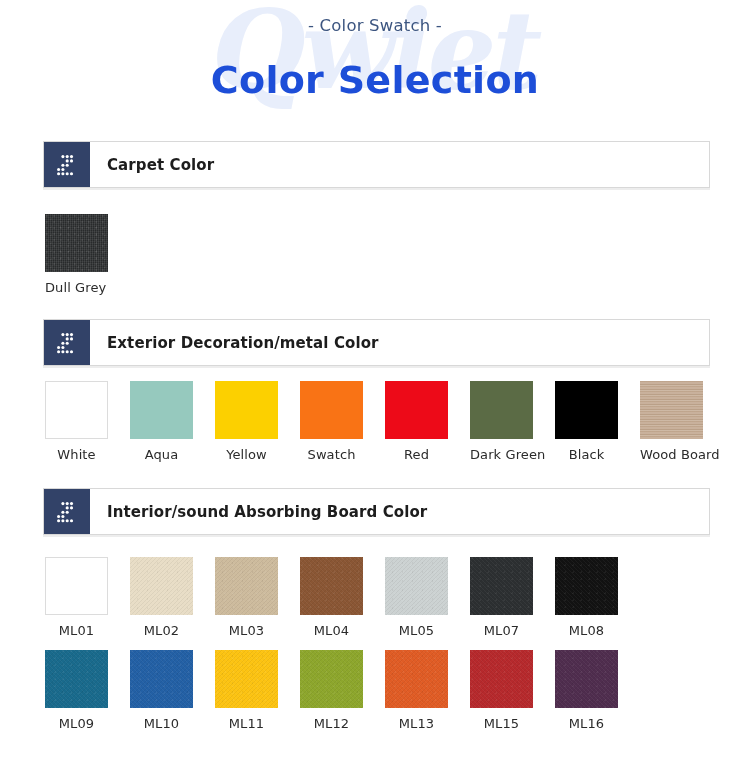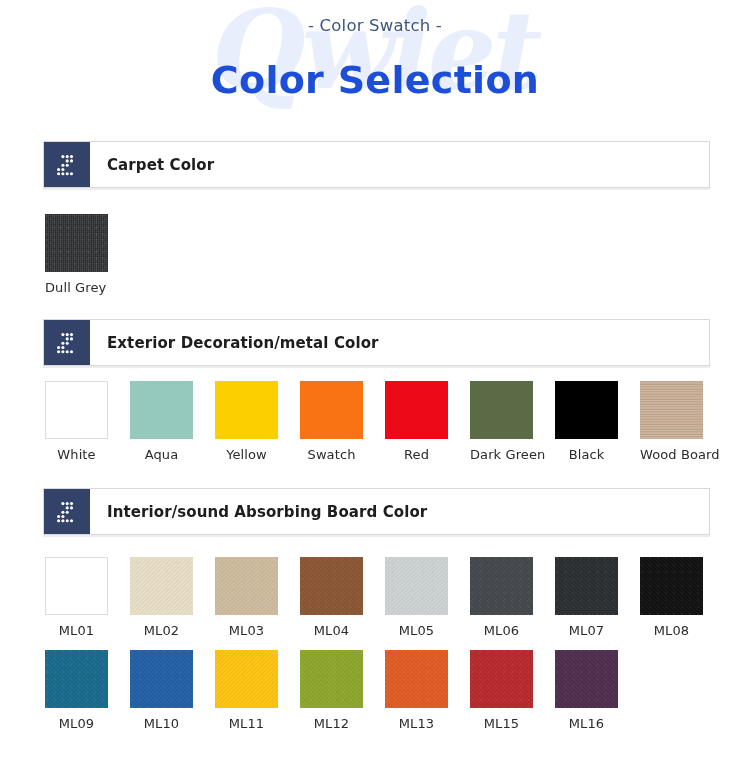--- a/index.html
+++ b/index.html
@@ -284,24 +284,20 @@
         </div>
         <div class="swatch-item">
           <div class="swatch-chip tex-felt" style="background-color: rgb(138, 86, 52);"></div>
           <div class="swatch-label centered">ML04</div>
         </div>
         <div class="swatch-item">
           <div class="swatch-chip tex-felt" style="background-color: rgb(204, 210, 210);"></div>
           <div class="swatch-label centered">ML05</div>
         </div>
         <div class="swatch-item">
-          <div class="swatch-chip tex-felt" style="background-color: rgb(68, 72, 76);"></div>
-          <div class="swatch-label centered">ML06</div>
-        </div>
-        <div class="swatch-item">
           <div class="swatch-chip tex-felt" style="background-color: rgb(44, 47, 49);"></div>
           <div class="swatch-label centered">ML07</div>
         </div>
         <div class="swatch-item">
           <div class="swatch-chip tex-felt" style="background-color: rgb(18, 18, 18);"></div>
           <div class="swatch-label centered">ML08</div>
         </div>
       </div>
       <div class="swatch-row" style="padding-top: 12px;">
         <div class="swatch-item">

